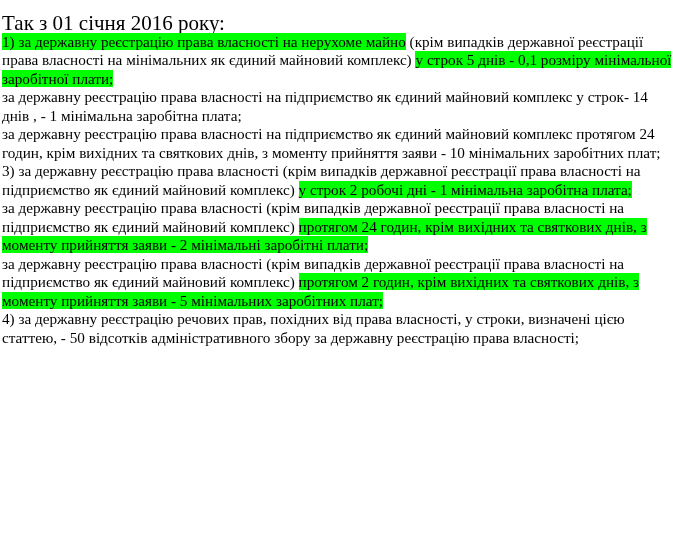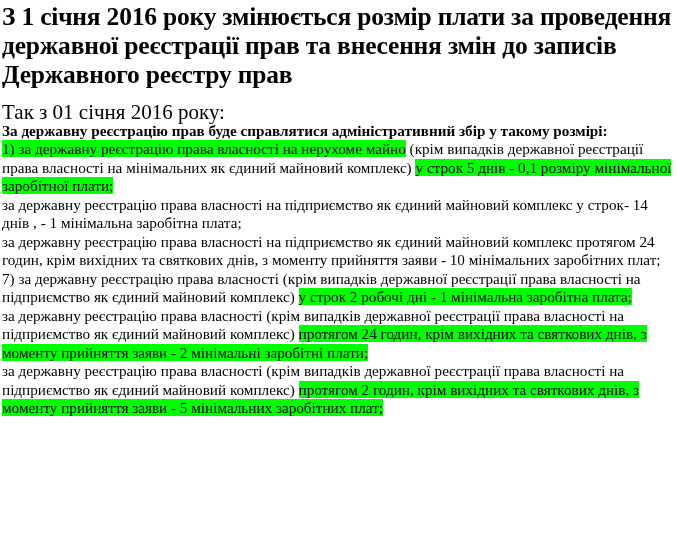--- a/index.html
+++ b/index.html
@@ -19,30 +19,29 @@
   }
   .intro { margin-top: 14px; font-size: 21px; line-height: 18.5px; }
   .para { font-size: 15.2px; line-height: 18.5px; margin: 0; }
   .bold { font-weight: bold; }
   .hl { background: #00ff00; margin-top: 36px; }
 </style>
 </head>
 <body>
 
 <div class="page">
-  <h1>З 1 січня 2016 року змінюється розмір плати за проведення державної реєстрації прав та внесення змін до записів Державного реєстру прав</h1>
   <div class="intro">Так з 01 січня 2016 року:</div>
-  <div class="para bold">За державну реєстрацію прав буде справлятися адміністративний збір у такому розмірі:</div>
 
   <div class="para"><span class="hl">1) за державну реєстрацію права власності на нерухоме майно</span><span> (крім випадків державної реєстрації права власності на мінімальних як єдиний майновий комплекс) </span><span class="hl">у строк 5 днів  - 0,1 розміру мінімальної заробітної плати;</span></div>
 
   <div class="para"><span>за державну реєстрацію права власності на підприємство як єдиний майновий комплекс у строк- 14 днів , - 1 мінімальна заробітна плата;</span></div>
 
 
   <div class="para"><span>за державну реєстрацію права власності на підприємство як єдиний майновий комплекс протягом 24 годин, крім вихідних та святкових днів, з моменту прийняття заяви - 10 мінімальних заробітних плат;</span></div>
 
-  <div class="para"><span>7) за державну реєстрацію права власності (крім випадків державної реєстрації права власності на підприємство як єдиний майновий комплекс) </span><span class="hl">у строк 2 робочі дні - 1 мінімальна заробітна плата;</span></div>
+  <div class="para"><span>3) за державну реєстрацію права власності (крім випадків державної реєстрації права власності на підприємство як єдиний майновий комплекс) </span><span class="hl">у строк 2 робочі дні - 1 мінімальна заробітна плата;</span></div>
 
   <div class="para"><span>за державну реєстрацію права власності (крім випадків державної реєстрації права власності на підприємство як єдиний майновий комплекс) </span><span class="hl">протягом 24 годин, крім вихідних та святкових днів, з моменту прийняття заяви - 2 мінімальні заробітні плати;</span></div>
 
   <div class="para"><span>за державну реєстрацію права власності (крім випадків державної реєстрації права власності на підприємство як єдиний майновий комплекс) </span><span class="hl">протягом 2 годин, крім вихідних та святкових днів, з моменту прийняття заяви - 5 мінімальних заробітних плат;</span></div>
 
+  <div class="para"><span>4) за державну реєстрацію речових прав, похідних від права власності, у строки, визначені цією статтею, - 50 відсотків адміністративного збору за державну реєстрацію права власності;</span></div>
 </div>
 
 </body></html>

